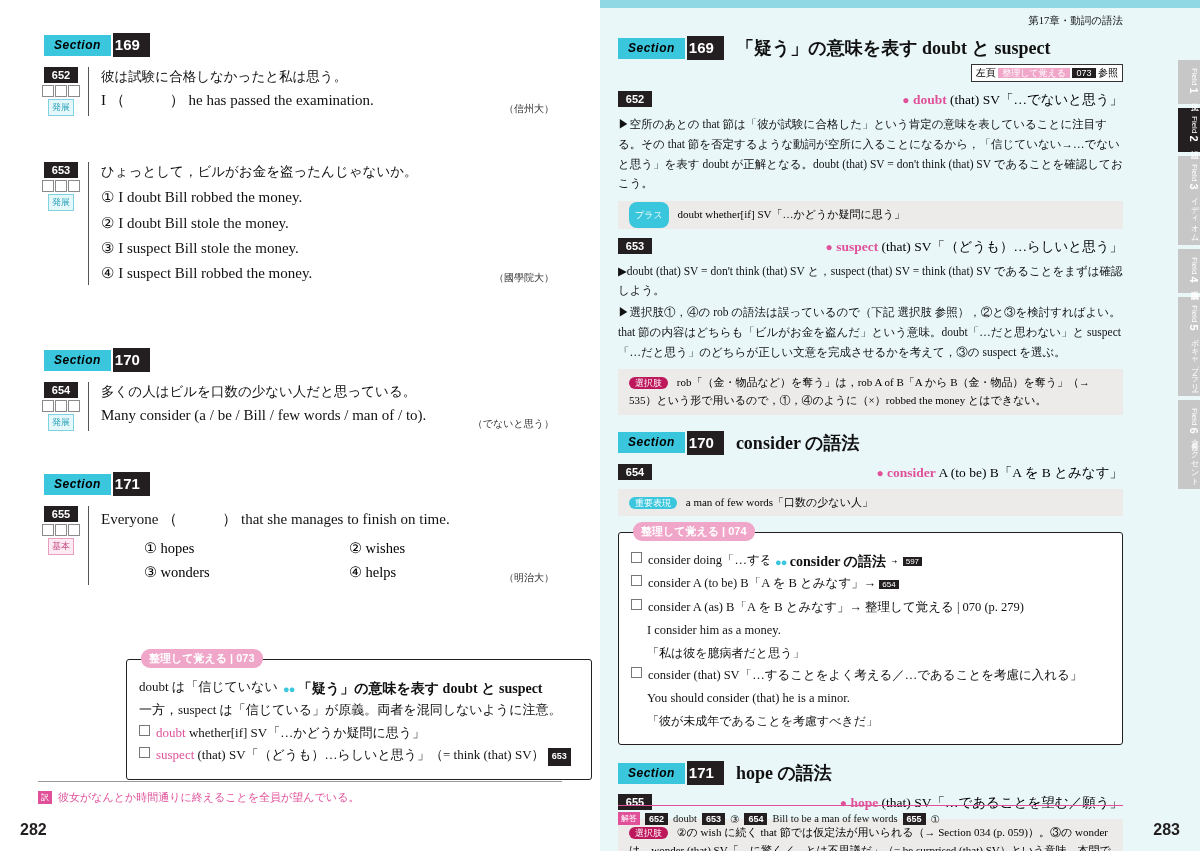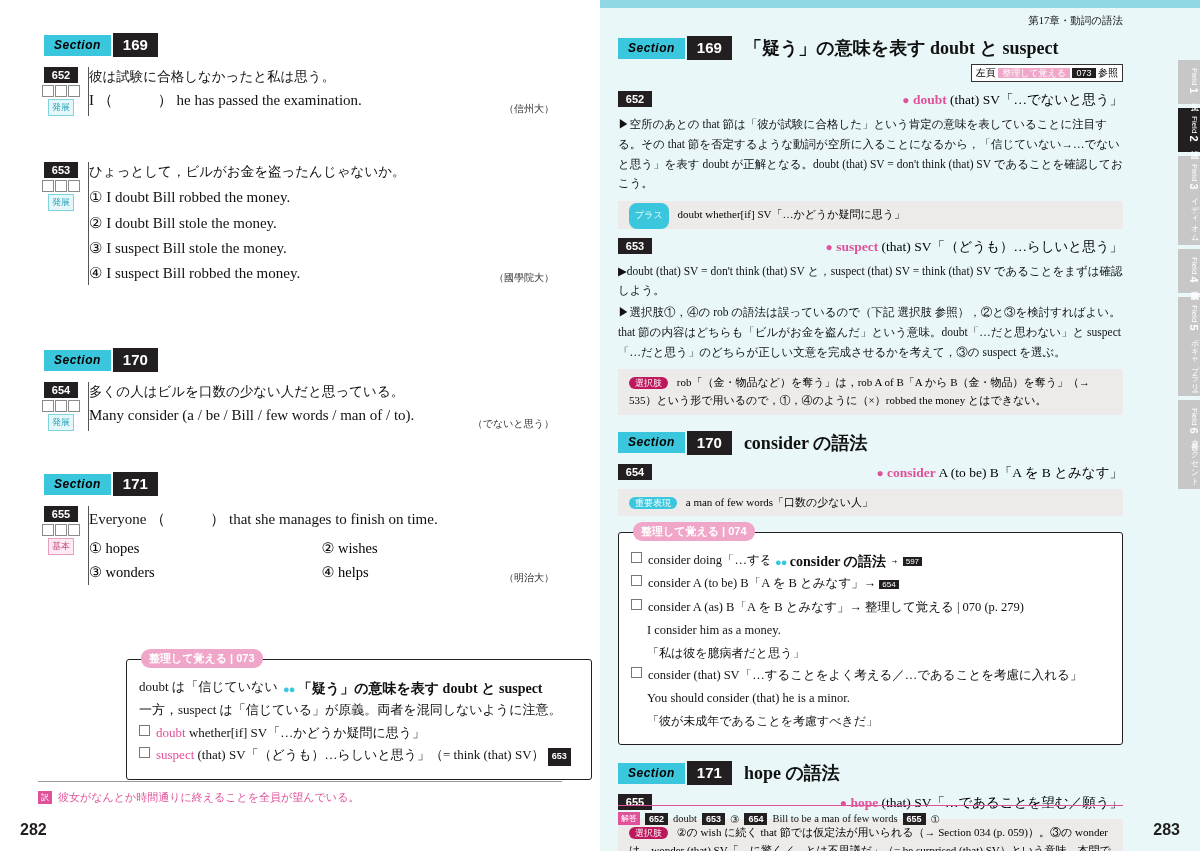--- a/index.html
+++ b/index.html
@@ -20,21 +20,21 @@
   .sec-head{display:flex;align-items:center;gap:0;}
   .sec-tag{
     background:#3ac6dd;color:#000000;font-weight:bold;
     font-family:"Liberation Sans", sans-serif;
     font-size:12px;padding:3px 10px 4px 10px;letter-spacing:.5px;
     font-style:italic;
   }
   .sec-num{
     background:#231f20;color:#ffffff;font-weight:bold;
     font-family:"Liberation Sans", sans-serif;
-    font-size:15px;padding:3px 10px 4px 10px;margin-left:2px;
+    font-size:15px;padding:3px 10px 4px 2px;margin-left:2px;
   }
   .sec-title{
     font-size:18px;font-weight:bold;margin-left:12px;color:#111;
     font-family:"Liberation Serif", serif;
   }
 
   .qnum{
     background:#231f20;color:#ffffff;font-family:"Liberation Sans", sans-serif;
     font-size:11px;font-weight:bold;padding:2px 6px;display:inline-block;
     min-width:22px;text-align:center;
@@ -48,25 +48,25 @@
   .lvl{
     font-family:"Liberation Sans", sans-serif;font-size:9px;
     color:#2aa3b8;border:1px solid #7fd3e0;background:#e4f7fa;
     padding:1px 3px;margin-top:2px;text-align:center;
   }
   .lvl.pink{color:#c2477f;border-color:#e79ec0;background:#fdeaf3;}
 
   
   .qblock{display:flex;gap:10px;margin-top:10px;}
   .qmeta{width:34px;flex:0 0 34px;display:flex;flex-direction:column;align-items:center;}
-  .qbody{flex:1;border-left:1px solid #555;padding-left:0;position:relative;min-height:40px;}
+  .qbody{flex:1;border-left:1px solid #555;padding-left:12px;position:relative;min-height:40px;}
   .jp{font-size:13.5px;line-height:1.5;color:#111;}
   .en{font-size:15px;line-height:1.55;color:#111;margin-top:2px;font-family:"Liberation Serif", serif;}
   .choices{margin-top:2px;}
-  .choices .row{display:flex;}
+  .choices .row{display:flex;margin-left:43px;}
   .choices .col{width:50%;font-size:14.5px;line-height:1.65;}
   .src{position:absolute;right:0;bottom:0;font-size:10px;color:#333;}
 
   
   .sumbox{
     border:1.5px solid #231f20;border-radius:3px;margin:14px 38px 0 38px;padding:10px 12px 12px 12px;position:relative;
   }
   .sumtag{
     position:absolute;top:-11px;left:14px;background:#f0a6c8;color:#ffffff;
     font-family:"Liberation Sans", sans-serif;font-size:11px;font-weight:bold;
@@ -110,21 +110,21 @@
 
   .expl{font-size:11.5px;line-height:1.72;color:#111;margin-top:6px;}
   .expl p{margin:0 0 2px 0;}
   .tri{color:#111;}
 
   .noteband{
     background:#ecebe9;border-left:3px solid #ecebe9;margin-top:7px;padding:5px 8px;
     font-size:11px;line-height:1.6;
   }
   .badge-plus{
-    background:#3ac6dd;color:#fff;font-family:Liberation Mono, monospace;font-size:9px;
+    background:#3ac6dd;color:#fff;font-family:Liberation Serif, serif;font-size:9px;
     padding:8px 6px;border-radius:8px;margin-right:6px;
   }
   .badge-sel{
     background:#be185d;color:#fff;font-family:"Liberation Sans",sans-serif;font-size:9px;
     padding:1px 6px;border-radius:8px;margin-right:6px;
   }
   .badge-imp{
     background:#3ac6dd;color:#fff;font-family:"Liberation Sans",sans-serif;font-size:9px;
     padding:1px 6px;border-radius:8px;margin-right:6px;
   }

